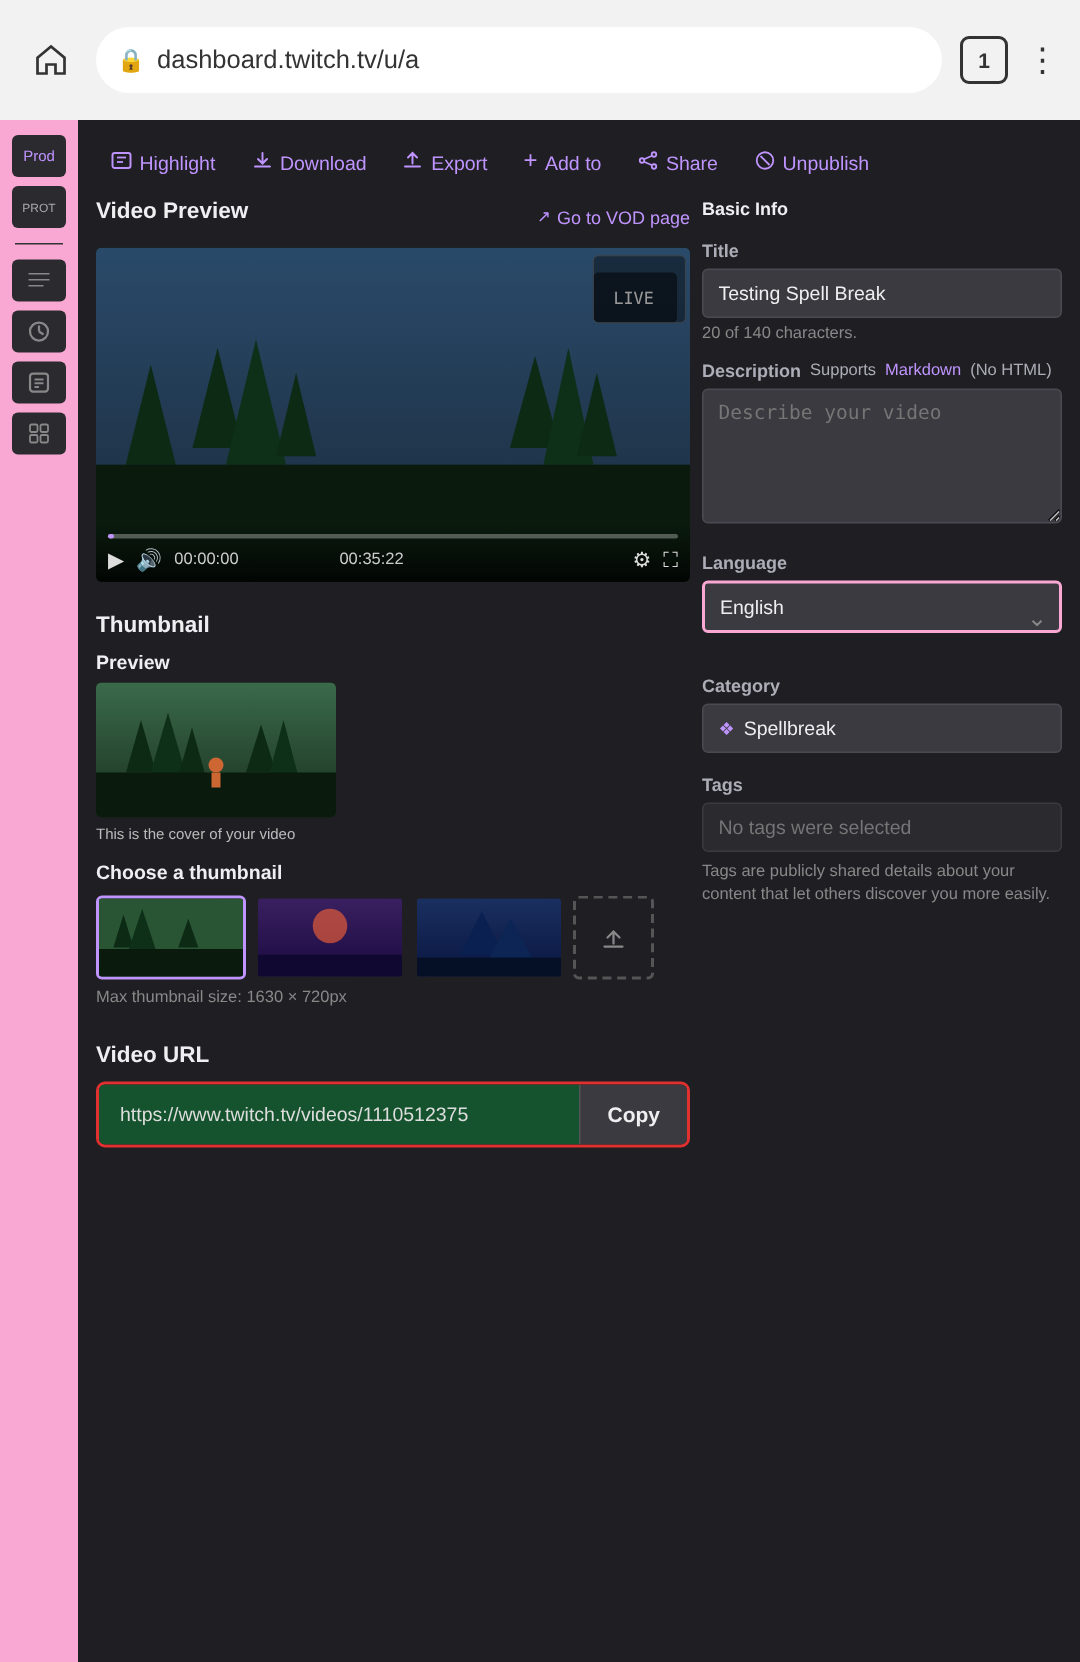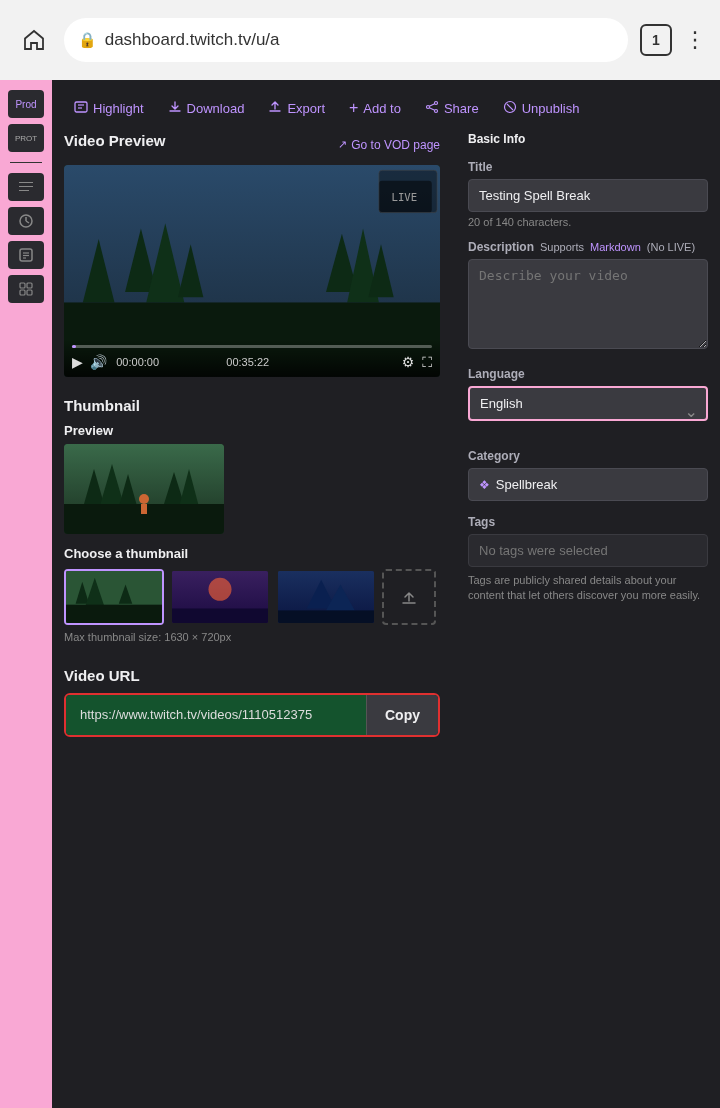--- a/index.html
+++ b/index.html
@@ -118,21 +118,21 @@
       background: transparent;
       color: #bf94ff;
       font-size: 13px;
       cursor: pointer;
       border-radius: 4px;
     }
 
     
     .two-col {
       display: flex;
-      gap: 28px;
+      gap: 8px;
       align-items: flex-start;
     }
     .left-col {
       flex: 1;
       min-width: 0;
     }
     .right-col {
       width: 240px;
       flex-shrink: 0;
     }
@@ -664,20 +664,21 @@
                   <polygon points="55,62 64,30 73,62" fill="#0d2a15"></polygon>
                   <polygon points="100,60 110,28 120,60" fill="#0d2a15"></polygon>
                   <polygon points="115,63 125,25 135,63" fill="#0f3018"></polygon>
                   <rect x="0" y="60" width="160" height="30" fill="#0a1a0d"></rect>
 
                   <circle cx="80" cy="55" r="5" fill="#cc6633"></circle>
                   <rect x="77" y="60" width="6" height="10" fill="#cc6633"></rect>
                 </svg>
               </div>
             </div>
+            <div class="thumb-caption">This is the cover of your video</div>
           </div>
 
           <div class="choose-thumbnail-label">Choose a thumbnail</div>
           <div class="thumbnail-options">
             <div class="thumb-option selected">
               <div class="thumb-opt-bg1">
                 <svg width="100%" height="100%" viewBox="0 0 100 56" preserveAspectRatio="xMidYMid slice">
                   <rect width="100" height="56" fill="#2a5535"></rect>
                   <polygon points="10,35 17,12 24,35" fill="#0d2a15"></polygon>
                   <polygon points="20,38 30,8 40,38" fill="#0f3018"></polygon>
@@ -742,21 +743,21 @@
         
         <div class="field-label">Title</div>
         <input class="text-input" type="text" value="Testing Spell Break" style="">
         <div class="char-count">20 of 140 characters.</div>
 
         
         <div class="desc-label-row">
           <span class="desc-field-label">Description</span>
           <span class="supports-text">Supports</span>
           <span class="markdown-link">Markdown</span>
-          <span class="supports-text">(No LIVE)</span>
+          <span class="supports-text">(No HTML)</span>
         </div>
         <textarea class="textarea-input" placeholder="Describe your video" style=""></textarea>
 
         
         <div class="field-label">Language</div>
         <div class="select-wrapper">
           <select class="select-input">
             <option>English</option>
           </select>
         </div>

